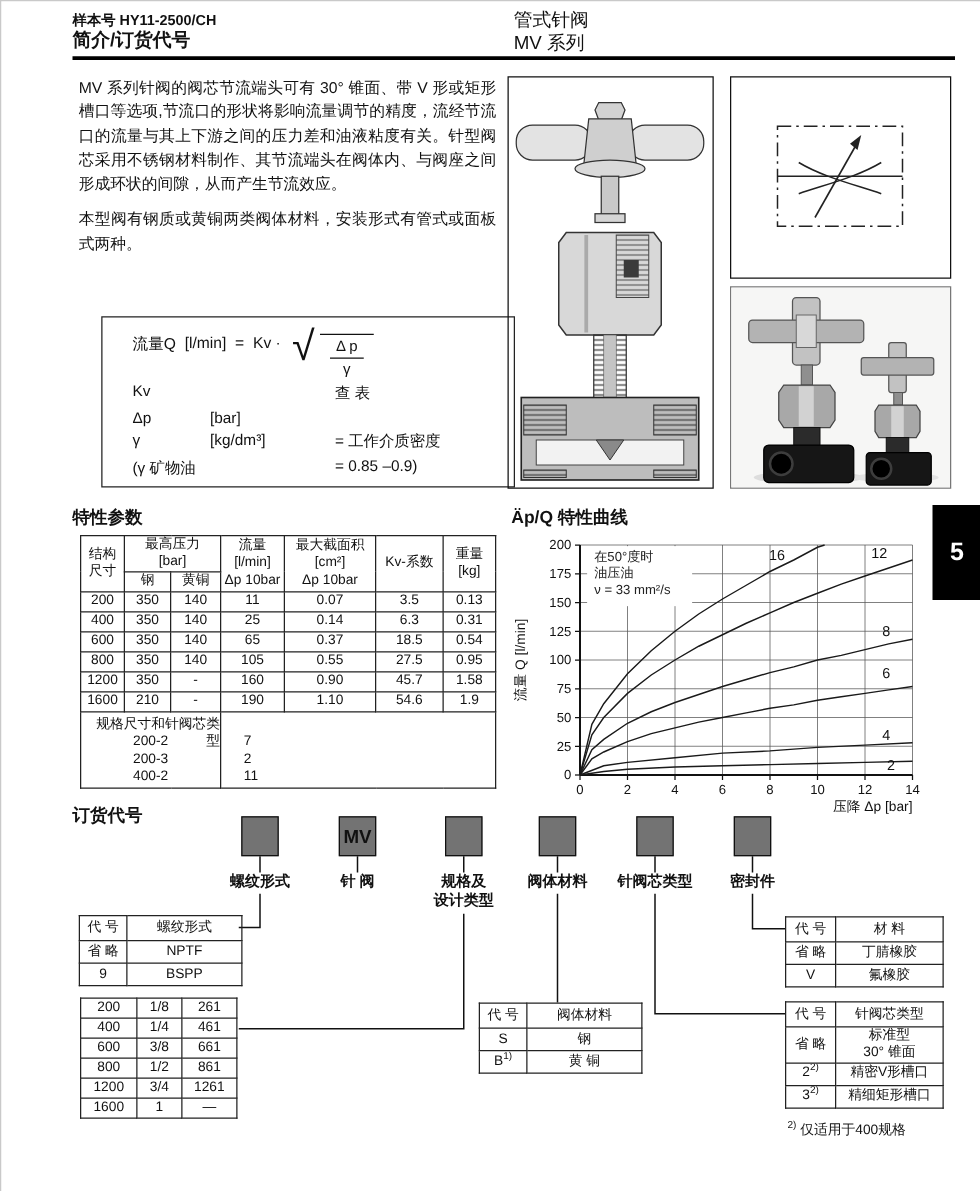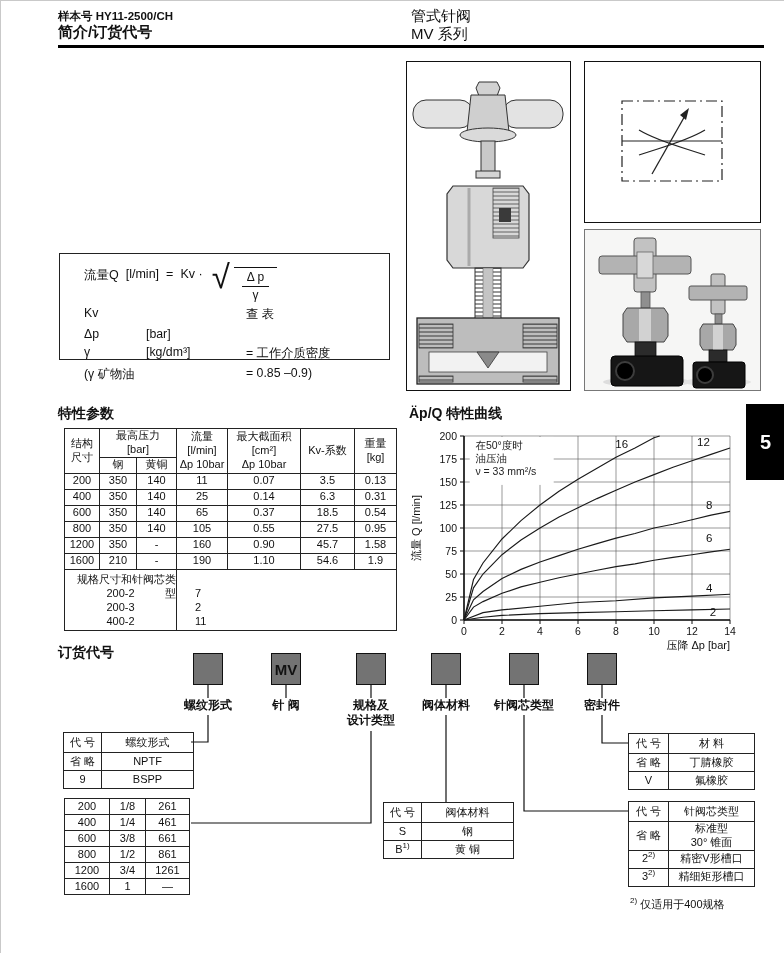--- a/index.html
+++ b/index.html
@@ -10,21 +10,21 @@
   
   #hdr-doc{left:57px;top:8px;font-size:11.5px;font-weight:bold}
   #hdr-section{left:57px;top:22px;font-size:15px;font-weight:bold}
   #hdr-product{left:410px;top:6px;font-size:15px;font-weight:normal}
   #hdr-series{left:410px;top:24px;font-size:15px;font-weight:normal}
   #hdr-rule{left:57px;top:44px;width:706px;height:3px;background:#000}
   
   #intro{left:62px;top:60px;width:334px;font-size:12.6px;line-height:1.53;text-align:justify}
   #intro p{margin:0 0 9px 0}
   
-  #formula{left:58px;top:252px;width:331px;height:107px;border:1.3px solid #222;box-sizing:border-box}
+  #formula{left:80px;top:252px;width:331px;height:137px;border:1.3px solid #222;box-sizing:border-box}
   .f-line1{display:flex;align-items:flex-start;margin:13px 0 4px 24px;font-size:12.5px;gap:7px}
   .rad{font-size:33px;line-height:20px;font-weight:300;margin:0 -3px 0 2px}
   .frac{display:inline-block;border-top:1.5px solid #111;text-align:center;font-size:12px;padding:2px 8px 0}
   .num{display:block;border-bottom:1.2px solid #111;padding:0 5px 2px}
   .den{display:block;padding-top:1px}
   .f-grid{display:grid;grid-template-columns:62px 100px auto;margin-left:24px;row-gap:4px;font-size:12.3px}
   
   #valve-box{left:405px;top:60px;width:165px;height:330px;border:1.5px solid #111;box-sizing:border-box}
   #symbol-box{left:583px;top:60px;width:177px;height:162px;border:1.5px solid #111;box-sizing:border-box}
   #photo-box{left:583px;top:228px;width:177px;height:162px;border:1px solid #777;background:#fdfdfd;box-sizing:border-box}
@@ -91,20 +91,24 @@
 <body>
 
 <div id="page">
 
   <div class="abs" id="hdr-doc">样本号 HY11-2500/CH</div>
   <div class="abs" id="hdr-section">简介/订货代号</div>
   <div class="abs" id="hdr-product">管式针阀</div>
   <div class="abs" id="hdr-series">MV 系列</div>
   <div class="abs" id="hdr-rule"></div>
 
+  <div class="abs" id="intro">
+    <p>MV 系列针阀的阀芯节流端头可有 30° 锥面、带 V 形或矩形槽口等选项,节流口的形状将影响流量调节的精度，流经节流口的流量与其上下游之间的压力差和油液粘度有关。针型阀芯采用不锈钢材料制作、其节流端头在阀体内、与阀座之间形成环状的间隙，从而产生节流效应。</p>
+    <p>本型阀有钢质或黄铜两类阀体材料，安装形式有管式或面板式两种。</p>
+  </div>
 
   <div class="abs" id="formula">
     <div class="f-line1">
       <span>流量Q</span>
       <span>[l/min]</span>
       <span>=</span>
       <span>Kv ·</span>
       <span class="rad">√</span>
       <span class="frac">
         <span class="num">Δ p</span>

